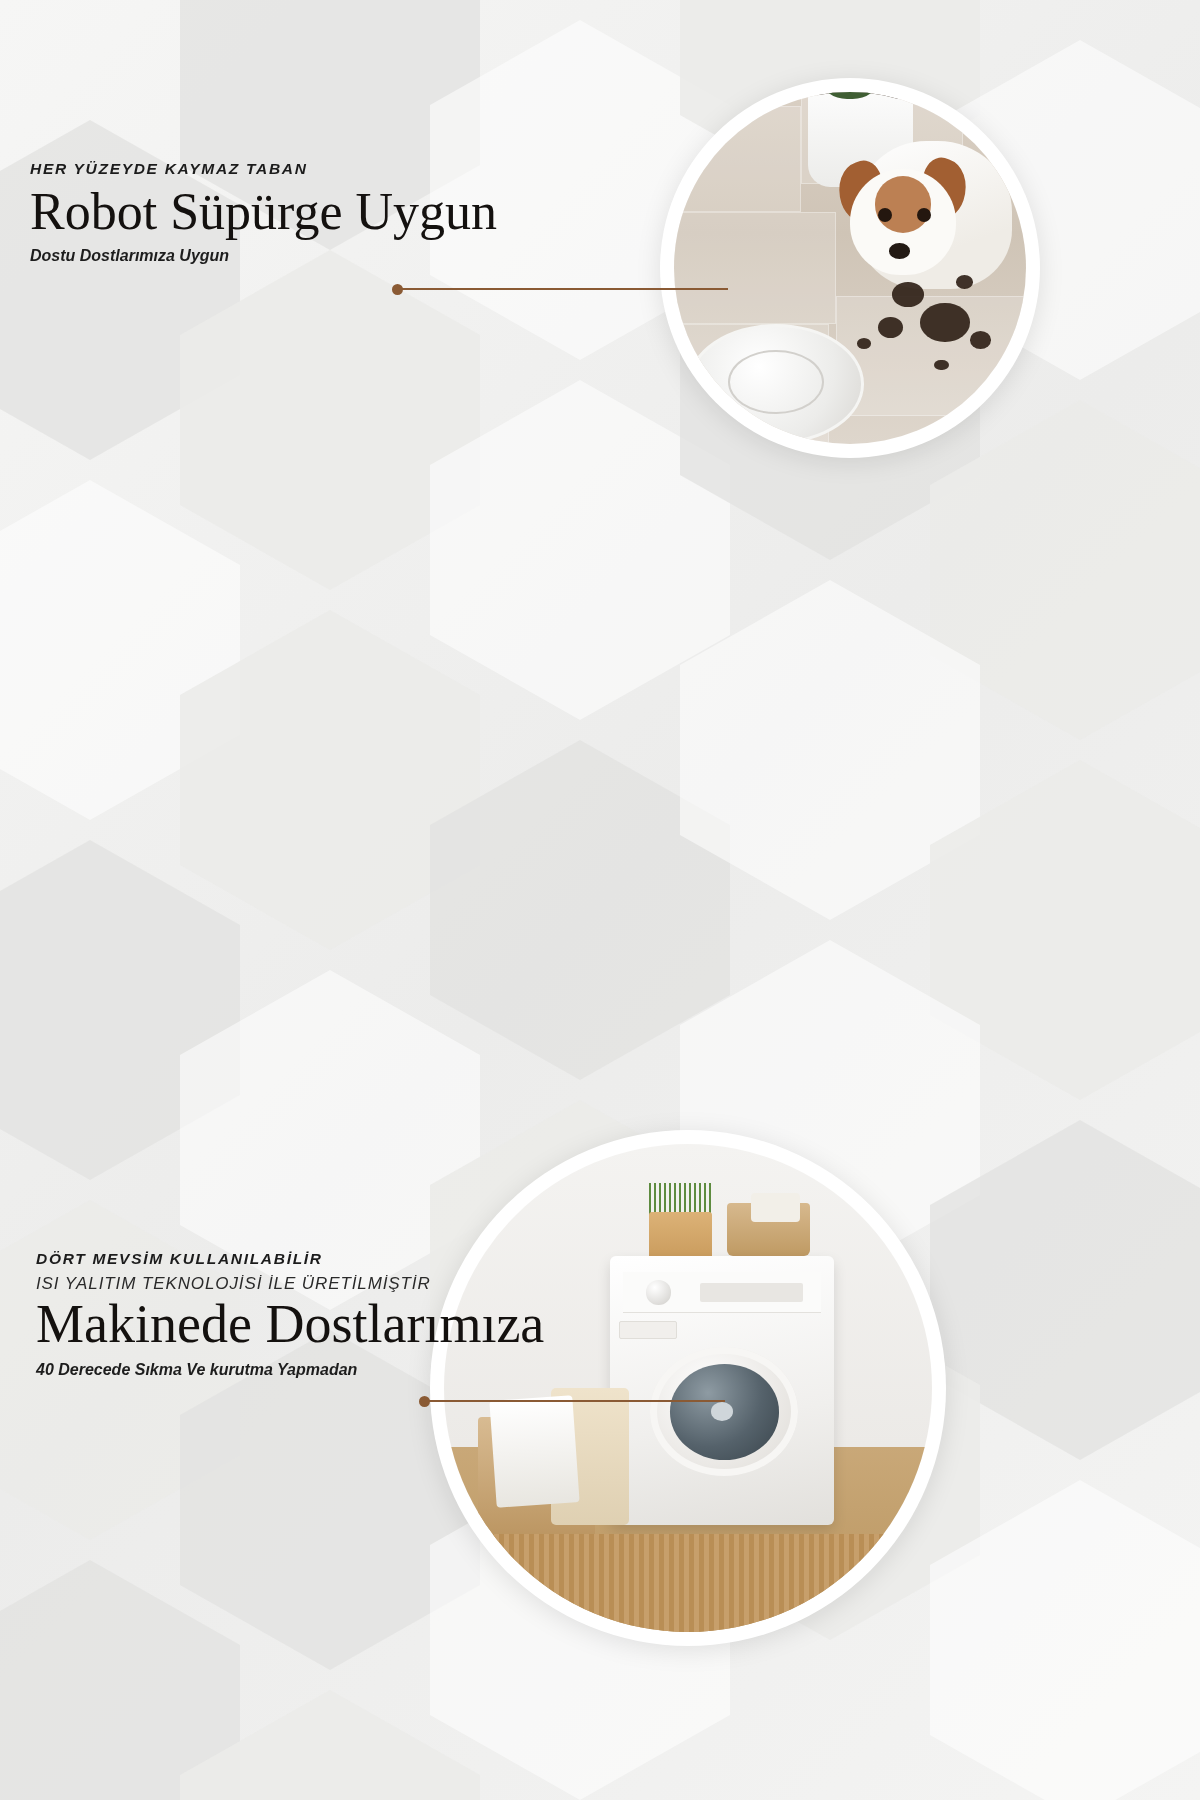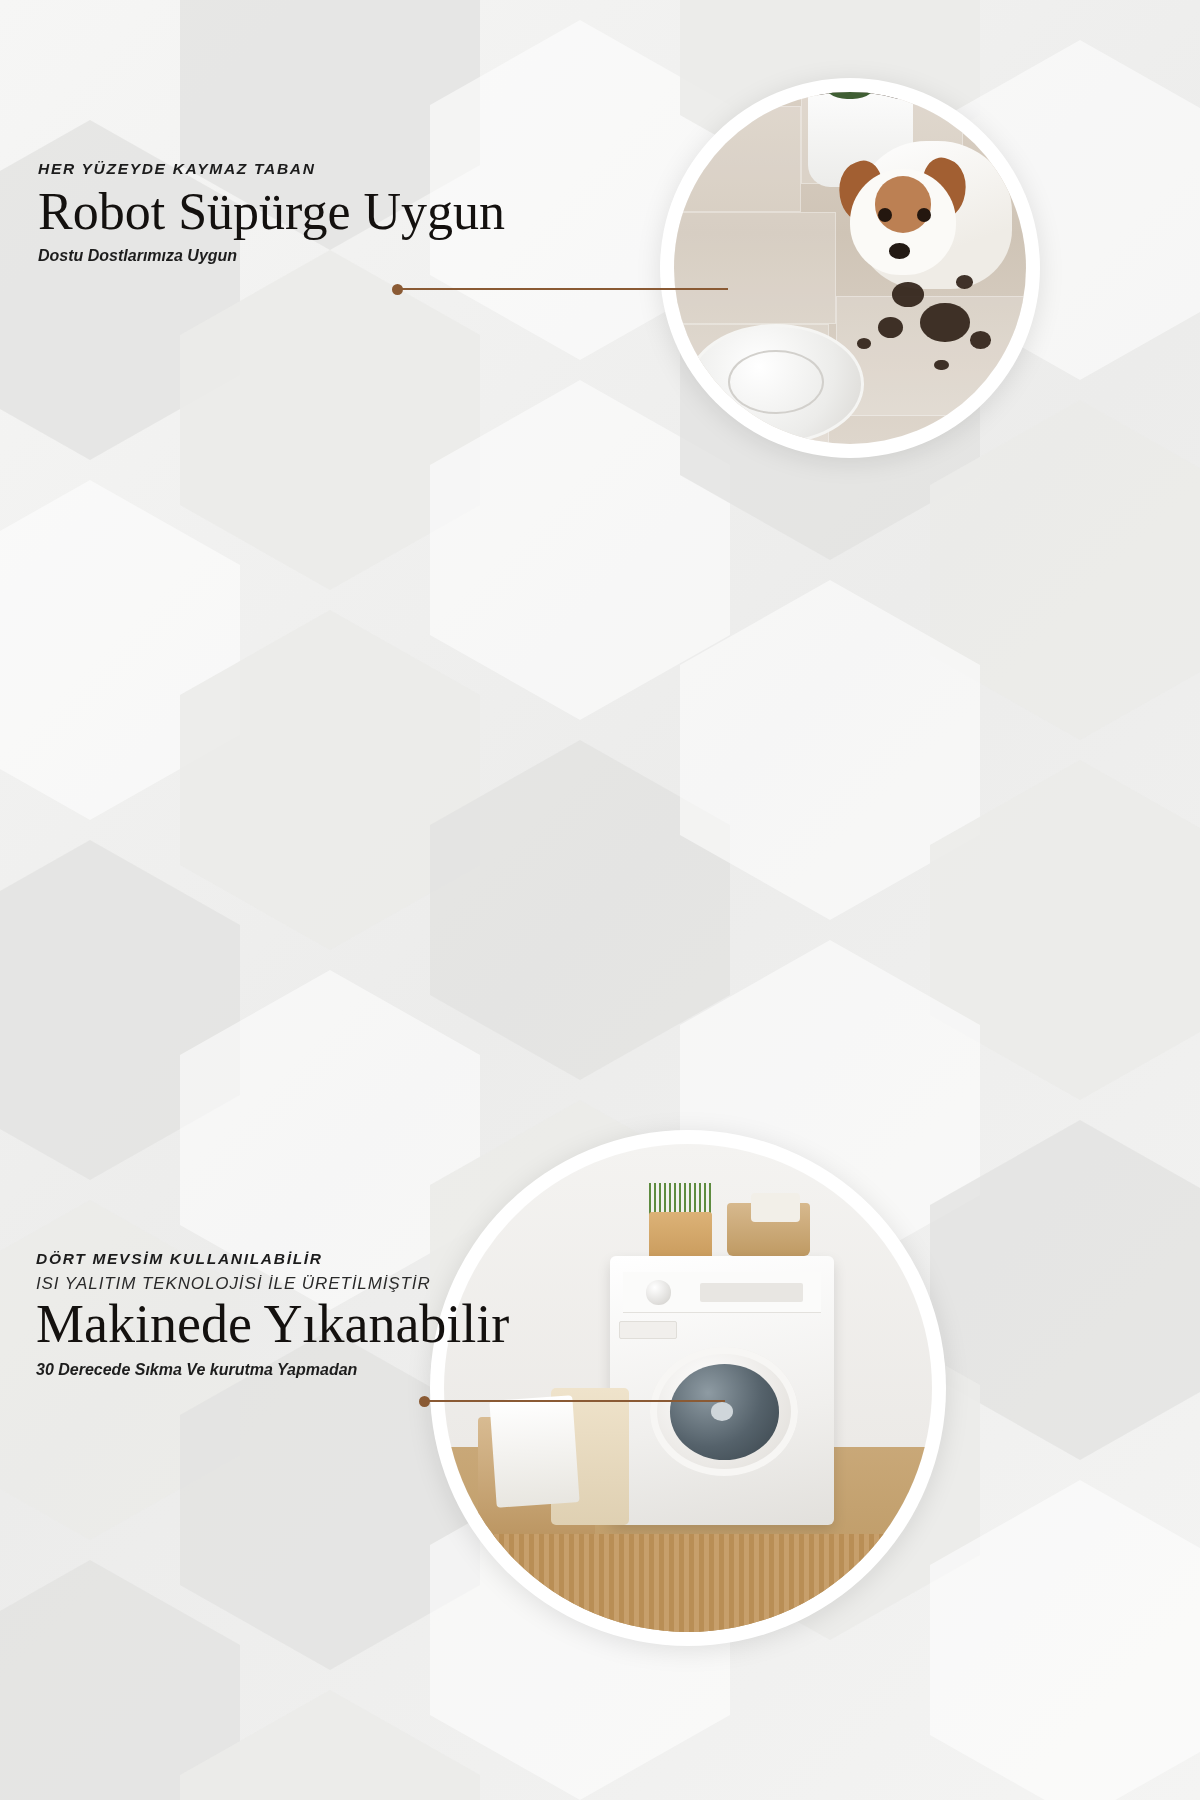--- a/index.html
+++ b/index.html
@@ -280,21 +280,21 @@
     position: absolute;
     left: 0; top: 80%;
     width: 100%; height: 20%;
     background: repeating-linear-gradient(90deg,#c79f6b 0 5px,#b98e55 5px 10px);
   }
 
   
   .text-block {
     position: absolute;
   }
-  #text-1 { left: 30px; top: 160px; width: 600px; margin-left: 8px; }
+  #text-1 { left: 30px; top: 160px; width: 600px; }
   #text-2 { left: 36px; top: 650px; width: 620px; }
 
   .eyebrow {
     font-size: 15.5px;
     font-weight: 700;
     font-style: italic;
     letter-spacing: 1.7px;
     color: #1c1c1c;
     text-transform: uppercase;
     margin-bottom: 6px;
@@ -445,22 +445,22 @@
       <div class="ph2-basket"></div>
       <div class="ph2-blanket"></div>
       <div class="ph2-towel"></div>
       <div class="ph2-rug"></div>
     </div>
   </div>
 
   <div class="text-block" id="text-2">
     <div class="eyebrow">DÖRT MEVSİM KULLANILABİLİR</div>
     <div class="subline">ISI YALITIM TEKNOLOJİSİ İLE ÜRETİLMİŞTİR</div>
-    <h2 class="headline" id="headline-2">Makinede Yıkanabilir</h2>
-    <div class="caption">30 Derecede Sıkma Ve kurutma Yapmadan</div>
+    <h2 class="headline" id="headline-2">Makinede Dostlarımıza</h2>
+    <div class="caption">40 Derecede Sıkma Ve kurutma Yapmadan</div>
   </div>
 
   <div class="connector" id="conn-2">
     <span class="dot"></span>
   </div>
 </section>
 
 <section class="panel" id="panel-3">
 
   

